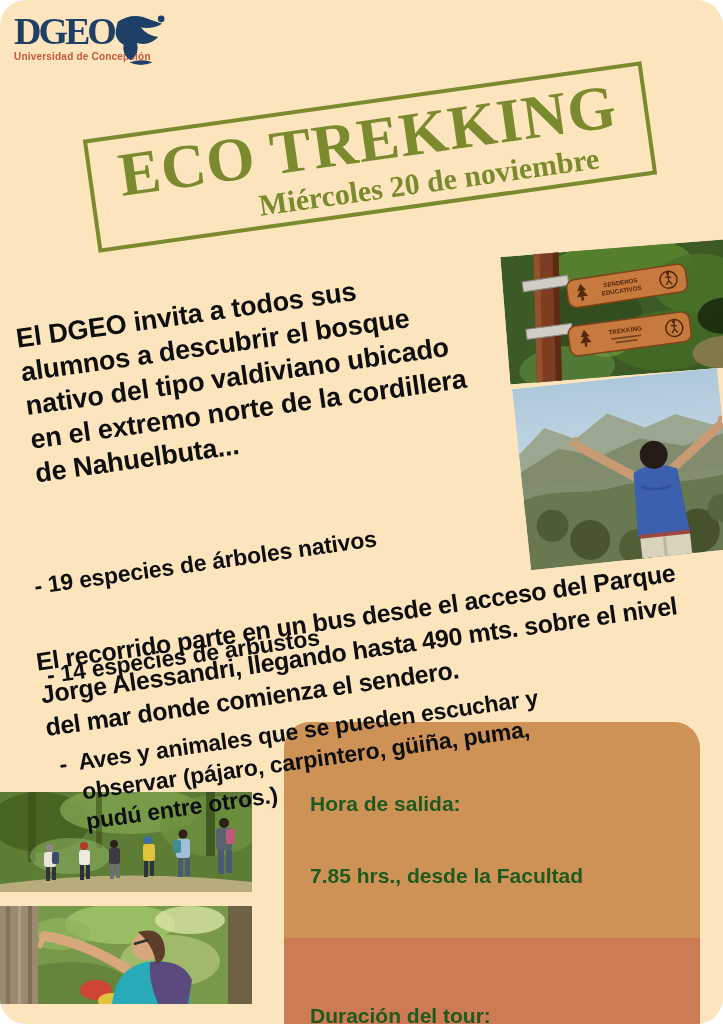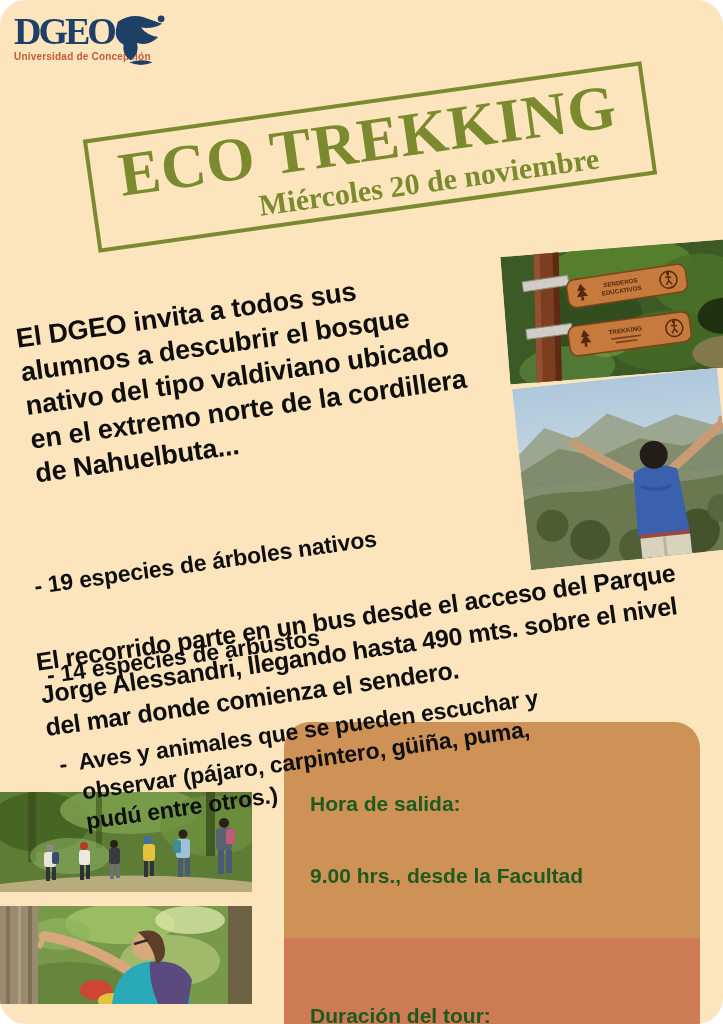--- a/index.html
+++ b/index.html
@@ -175,21 +175,21 @@
    pudú entre otros.)</div>
   </div>
 
   <div class="abs rot route">El recorrido parte en un bus desde el acceso del Parque
 Jorge Alessandri, llegando hasta 490 mts. sobre el nivel
 del mar donde comienza el sendero.</div>
 
   <div class="abs details-box">
     <div class="dgroup">
       <div>Hora de salida:</div>
-      <div>9.00 hrs., desde la Facultad</div>
+      <div>7.85 hrs., desde la Facultad</div>
     </div>
     <div class="dgroup">
       <div>Duración del tour:</div>
       
     </div>
 
   </div>
 
   <div class="abs photo photo-hikers">
     <svg viewBox="0 0 252 100" preserveAspectRatio="none">

